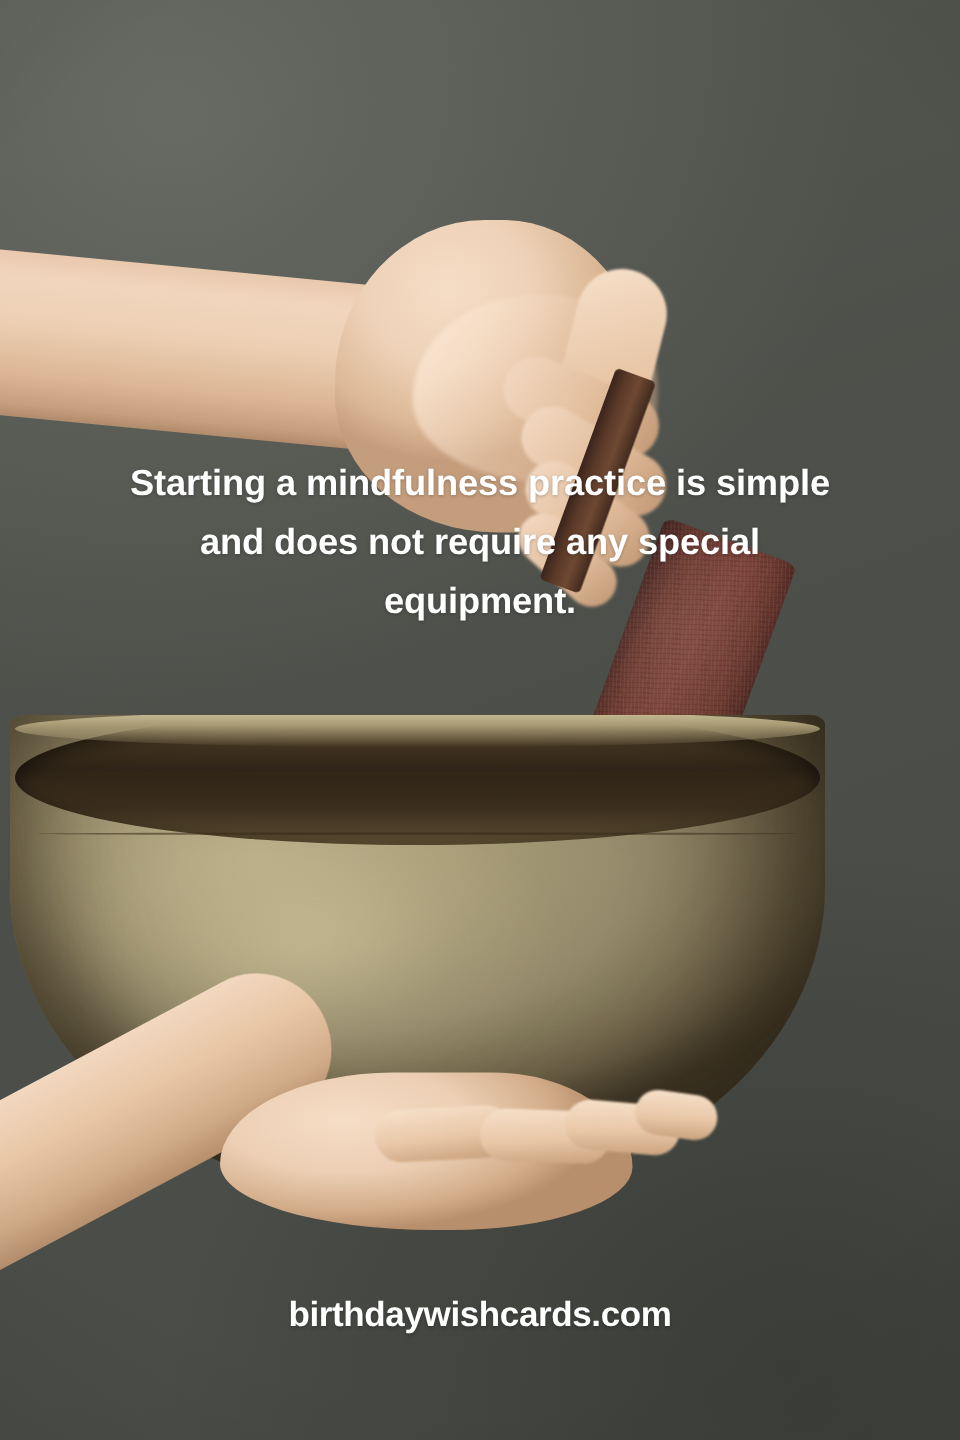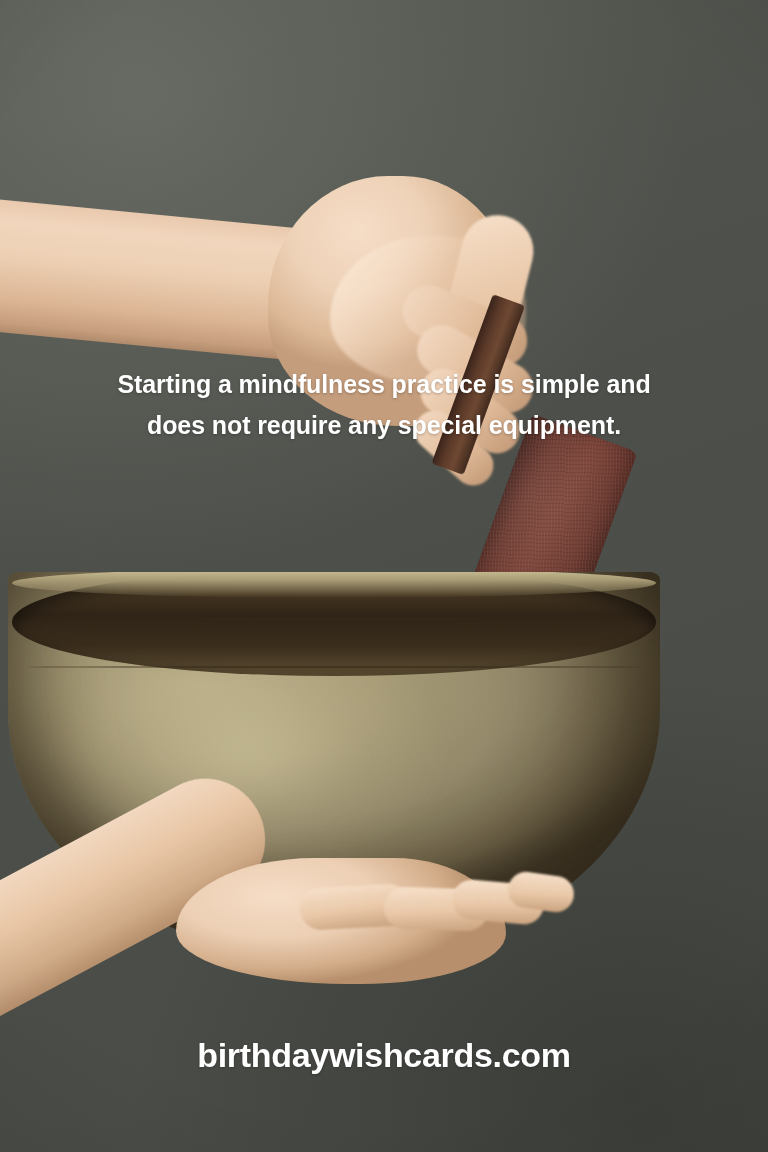--- a/index.html
+++ b/index.html
@@ -236,34 +236,34 @@
     letter-spacing: -0.2px;
     text-shadow: 0 1px 3px rgba(0,0,0,0.28);
   }
   .subtext {
     position: absolute;
     left: 96px;
     top: 364px;
     width: 576px;
     text-align: center;
     color: #ffffff;
-    font-size: 25px;
+    font-size: 29px;
     font-weight: 700;
     line-height: 1.62;
     letter-spacing: -0.1px;
     text-shadow: 0 1px 3px rgba(0,0,0,0.26);
   }
   .footer-url {
     position: absolute;
     left: 0;
     top: 1036px;
     width: 768px;
     text-align: center;
     color: #ffffff;
-    font-size: 34px;
+    font-size: 28px;
     font-weight: 700;
     letter-spacing: -0.3px;
     text-shadow: 0 1px 3px rgba(0,0,0,0.24);
   }
   .vignette {
     position: absolute;
     inset: 0;
     pointer-events: none;
     background: radial-gradient(115% 88% at 50% 46%, rgba(0,0,0,0) 58%, rgba(0,0,0,0.16) 100%);
   }

